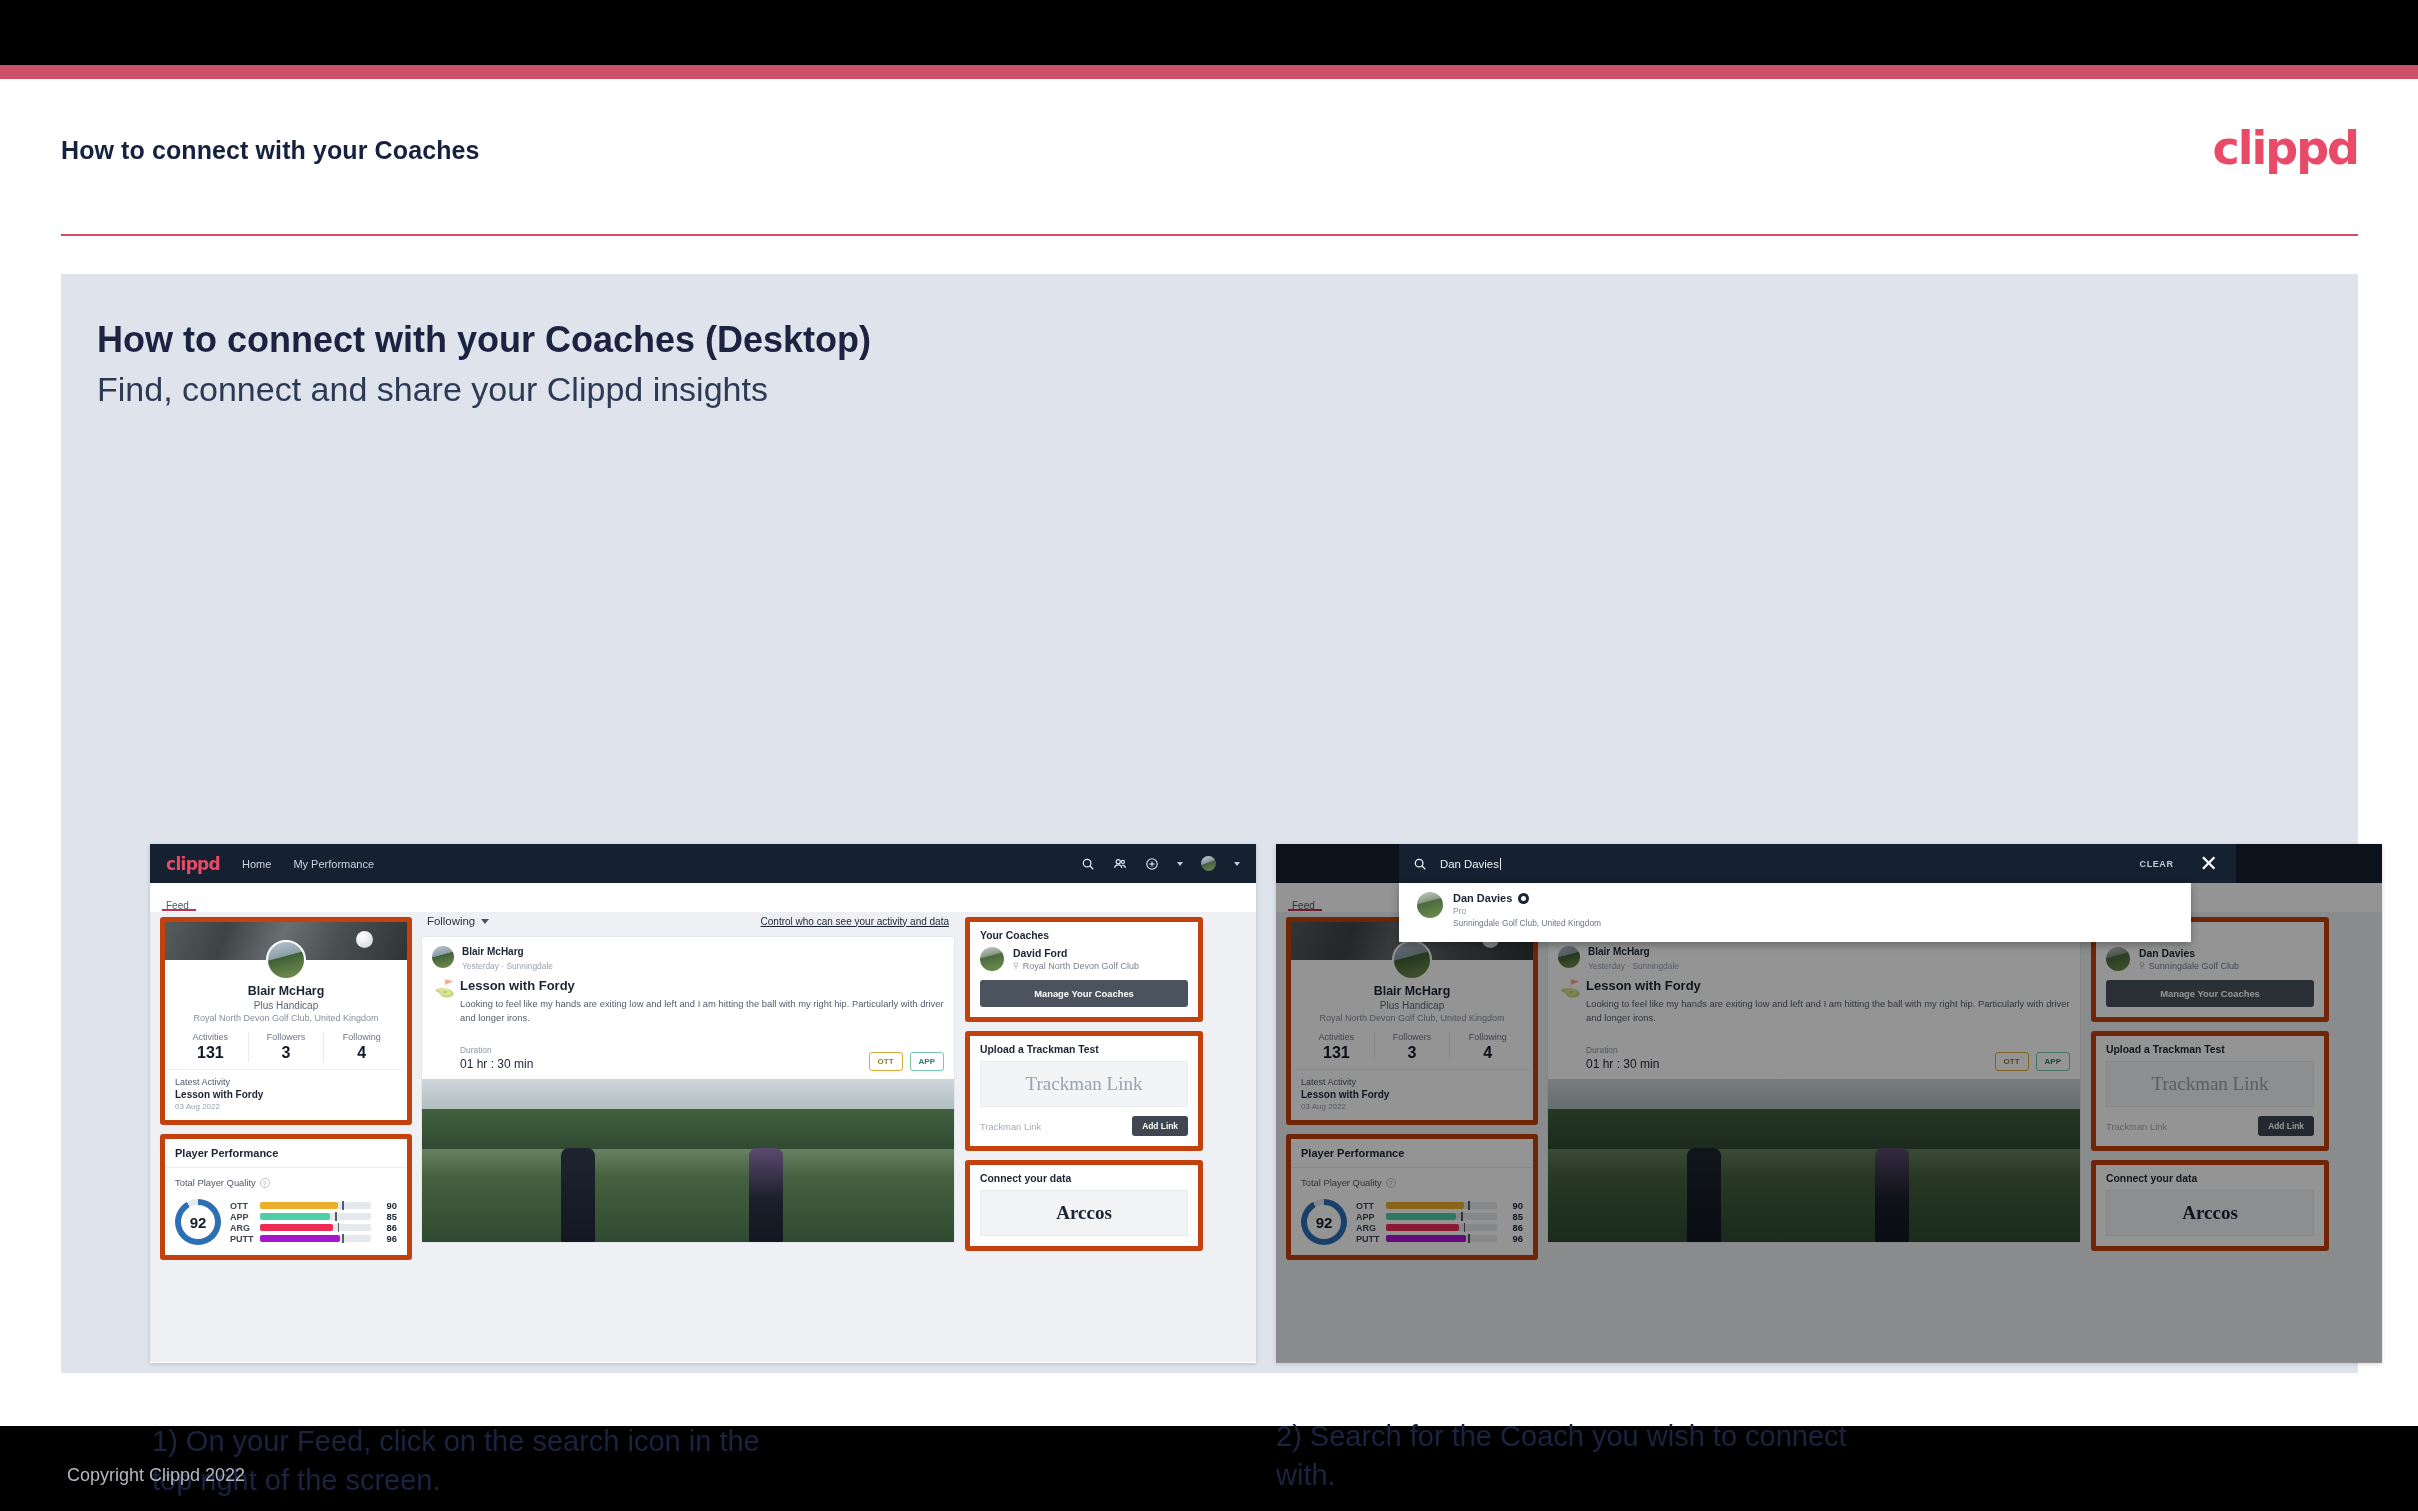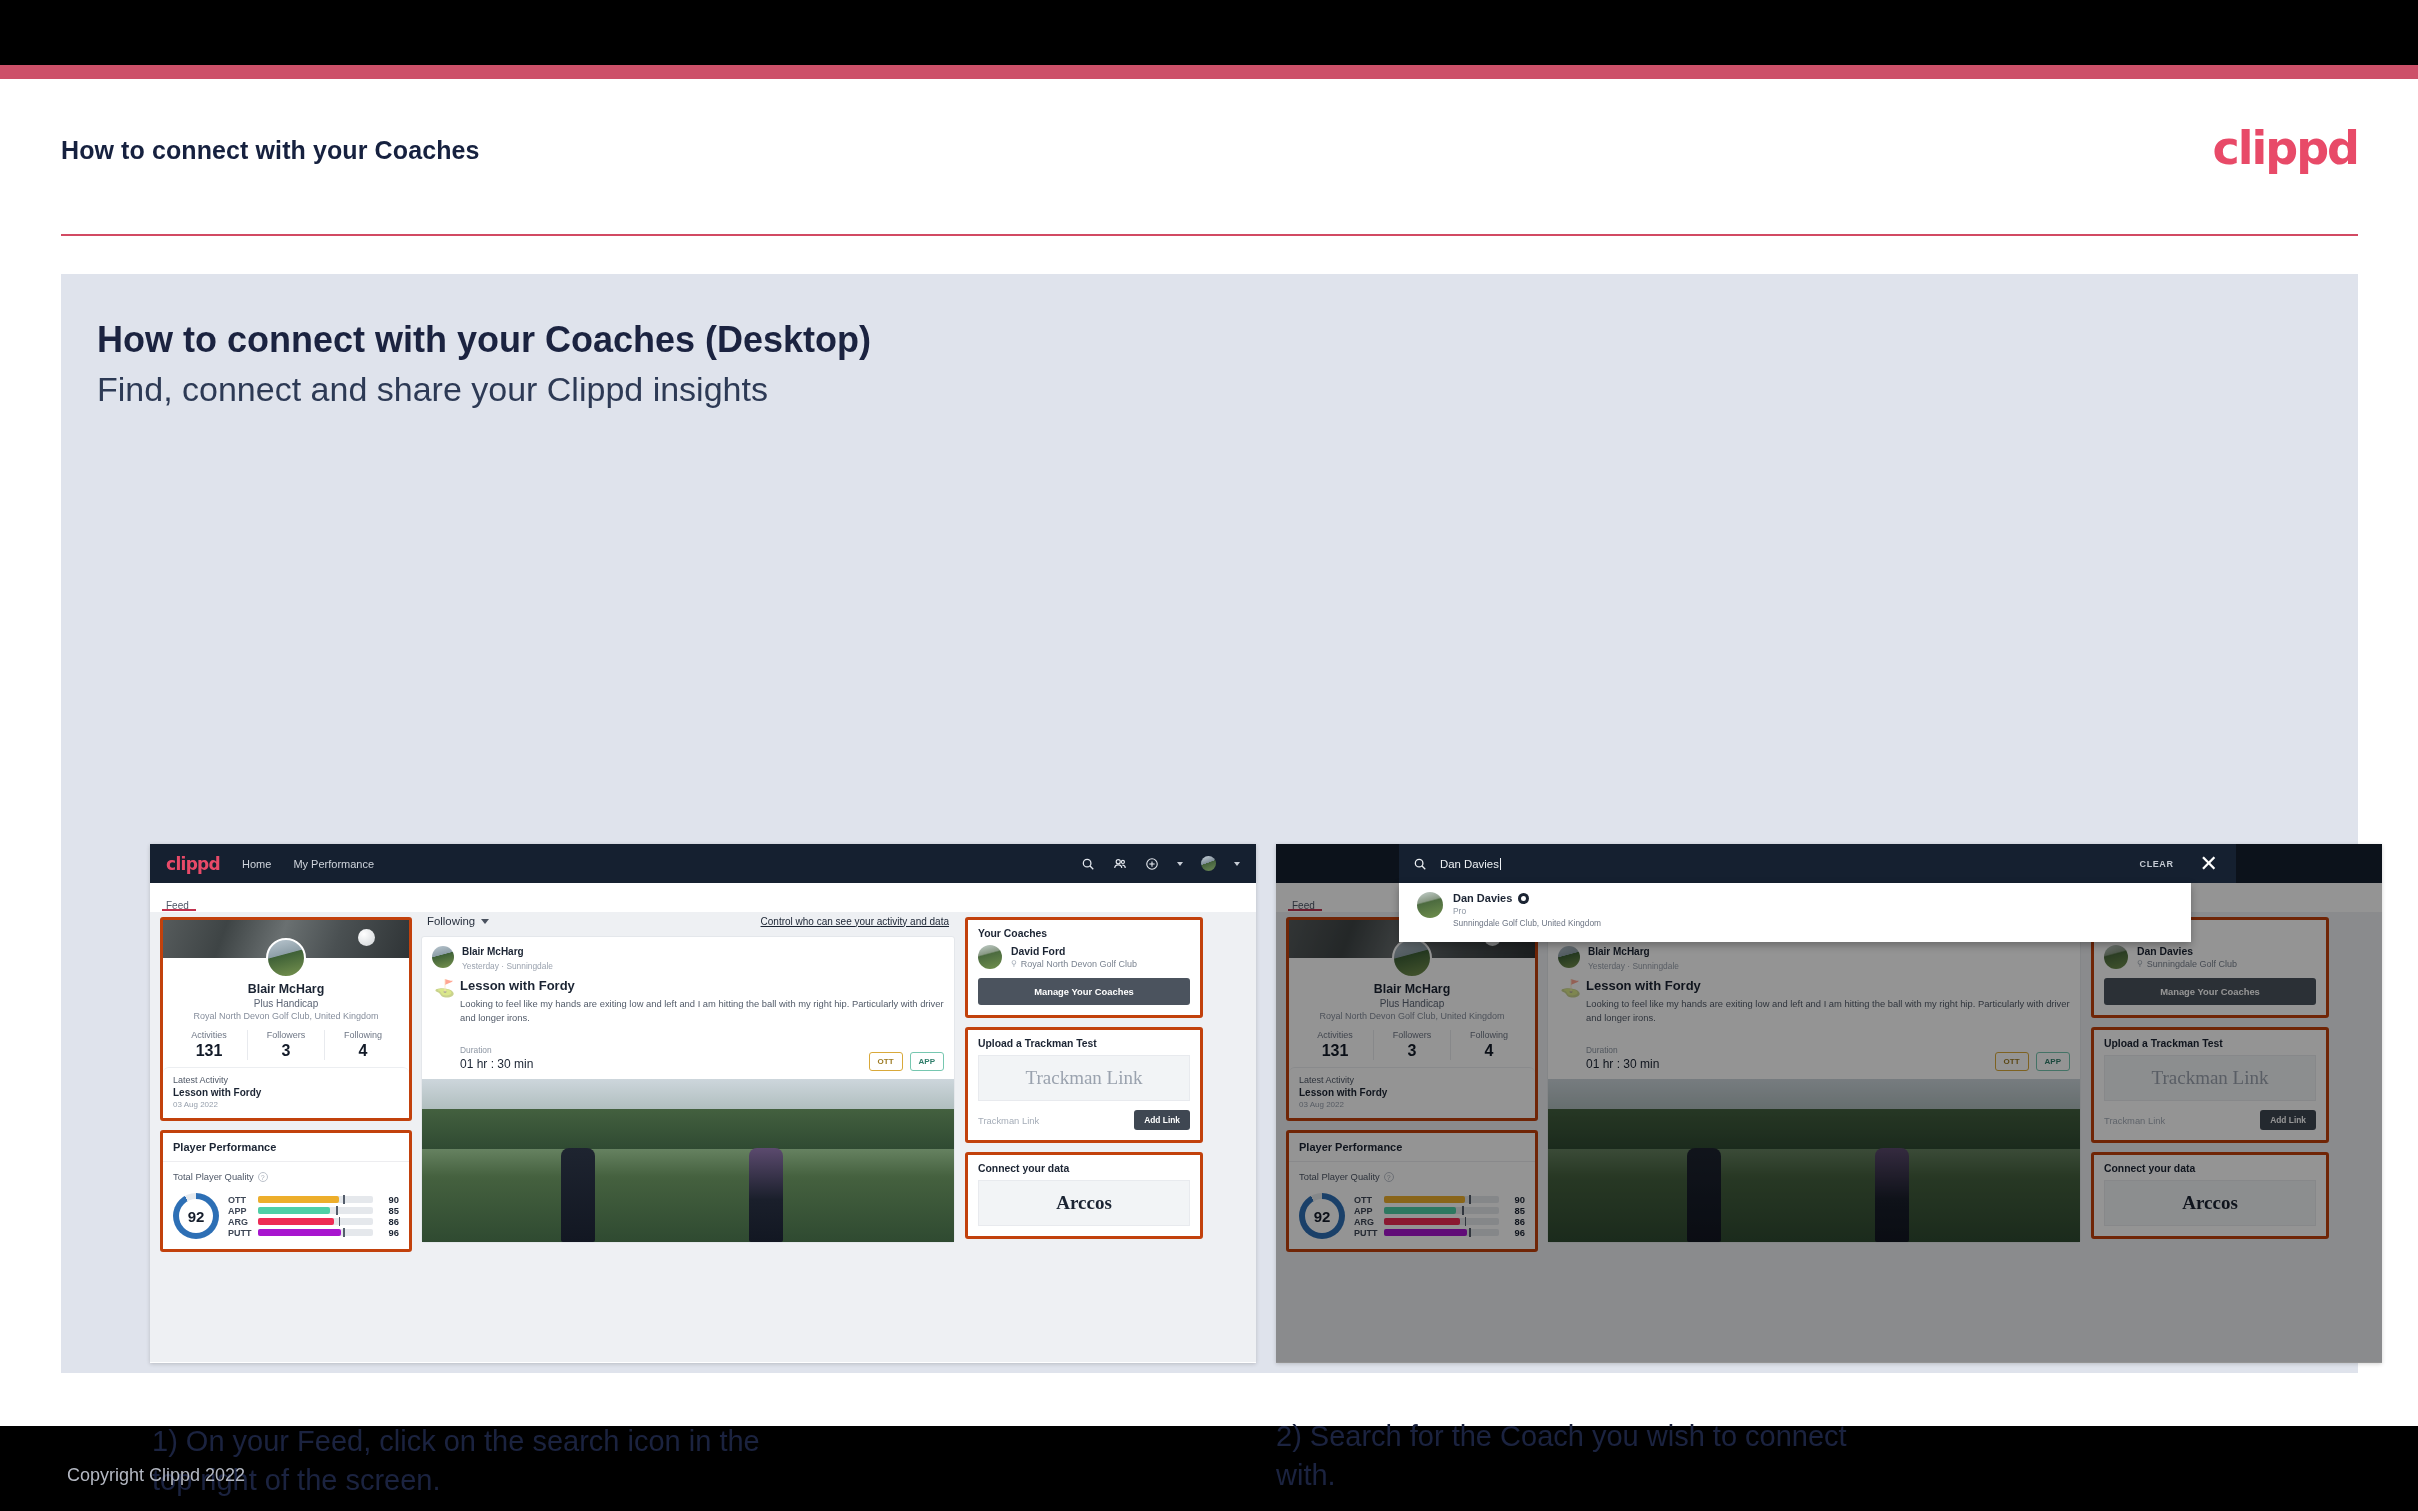--- a/index.html
+++ b/index.html
@@ -75,21 +75,21 @@
   .tabstrip { position:absolute; left:0; top:39px; width:100%; height:29px; background:#fff; z-index:4; }
   .tabstrip .tab { position:absolute; left:16px; top:17px; font-size:10px; color:#4e5767; }
   .tabstrip .under { position:absolute; left:12px; top:26px; width:34px; height:2px; background:#c2314e; }
 
   
   .cols { position:absolute; left:0; top:67px; width:100%; height:451px; background:#eef0f3; z-index:3; }
   .colA { position:absolute; left:10px; top:6px; width:252px; }
   .colB { position:absolute; left:271px; top:0px; width:534px; }
   .colC { position:absolute; left:815px; top:6px; width:238px; }
 
-  .card { background:#fff; border:3px solid #c2410c; border-radius:3px; margin-bottom:9px; }
+  .card { background:#fff; border:5px solid #c2410c; border-radius:3px; margin-bottom:9px; }
 
   
   .prof-cover { height:38px;
     background:linear-gradient(110deg,#565b5c 0%,#3e4445 25%,#6a7071 48%,#4a5052 70%,#2f3436 100%);
     position:relative; }
   .prof-cover .ball { position:absolute; right:34px; top:9px; width:17px;height:17px;border-radius:50%;
     background:radial-gradient(circle at 35% 30%,#fff,#cfd3d6); }
   .prof-av { position:absolute; left:50%; transform:translateX(-50%); top:18px;
     width:40px;height:40px;border-radius:50%; border:2px solid #fff;
     background:linear-gradient(165deg,#b9c6cf 0%,#8e9fa8 40%,#3f6137 42%,#77934f 100%); }

